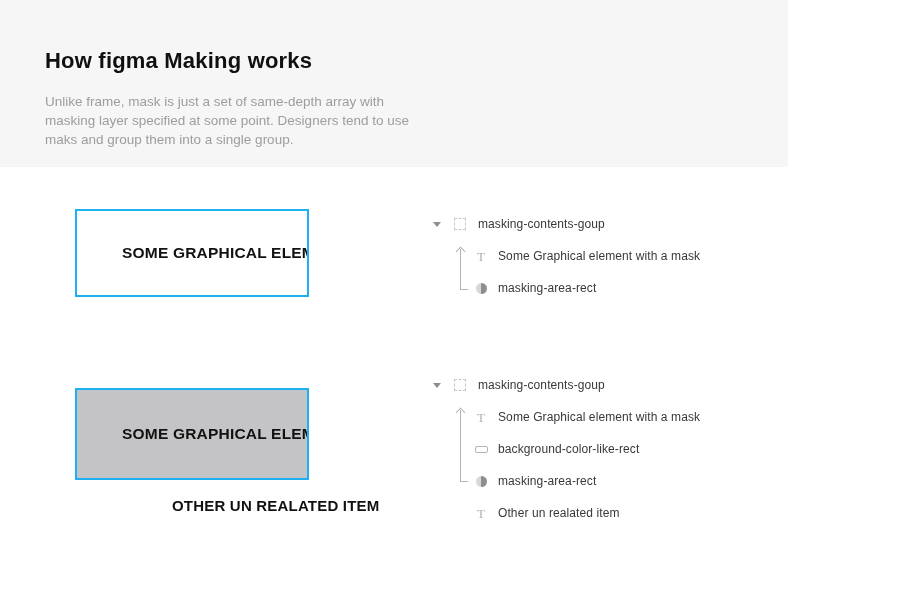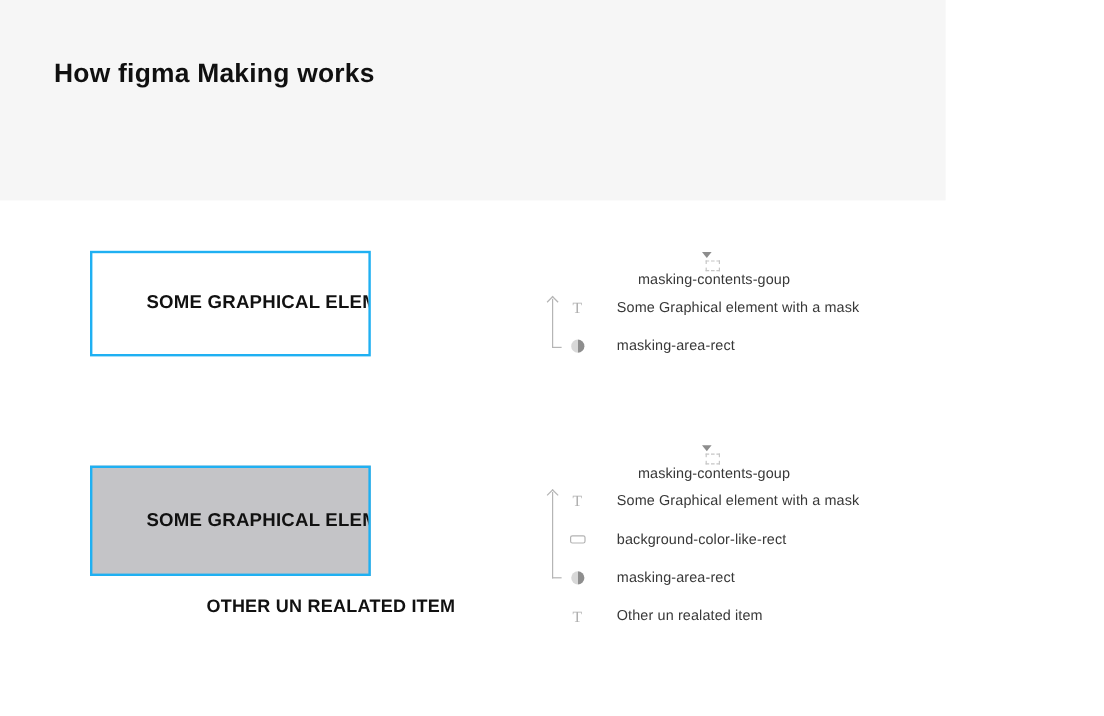--- a/index.html
+++ b/index.html
@@ -47,28 +47,28 @@
     position: absolute; left: 172px; top: 497px;
     font-size: 15px; font-weight: 700; color: #111111;
     letter-spacing: 0.2px; white-space: nowrap;
   }
 
   
   .tree { position: absolute; left: 428px; width: 320px; }
   .tree-1 { top: 208px; }
   .tree-2 { top: 369px; }
   .tree-row { height: 32px; display: flex; align-items: center; }
-  .group-row { padding-left: 2px; flex-direction: column; }
+  .group-row { padding-left: 2px; }
   .child-row { padding-left: 46px; }
   .tree-label {
     font-size: 12px; color: #383838; letter-spacing: 0.1px;
     white-space: nowrap;
   }
   .group-row .tree-label { margin-left: 12px; }
-  .child-row .tree-label { margin-left: 26px; }
+  .child-row .tree-label { margin-left: 10px; }
 
   .caret {
     width: 14px; height: 14px;
     display: inline-flex; align-items: center; justify-content: center;
   }
   .caret i {
     display: block; width: 0; height: 0;
     border-left: 4px solid transparent;
     border-right: 4px solid transparent;
     border-top: 5px solid #8d8d8d;
@@ -109,20 +109,25 @@
     transform: rotate(45deg);
   }
   .line-1 { top: 41px; height: 41px; }
   .line-2 { top: 41px; height: 72px; }
 </style>
 </head>
 <body>
 
 <div class="header-band">
   <h1 class="page-title">How figma Making works</h1>
+  <div class="page-desc">
+    <div>Unlike frame, mask is just a set of same-depth array with</div>
+    <div>masking layer specified at some point. Designers tend to use</div>
+    <div>maks and group them into a single group.</div>
+  </div>
 </div>
 
 <div class="demo-rect rect-1">
   <span class="rect-text">SOME GRAPHICAL ELEME</span>
 </div>
 
 <div class="demo-rect rect-2">
   <span class="rect-text">SOME GRAPHICAL ELEME</span>
 </div>
 <div class="other-text">OTHER UN REALATED ITEM</div>

